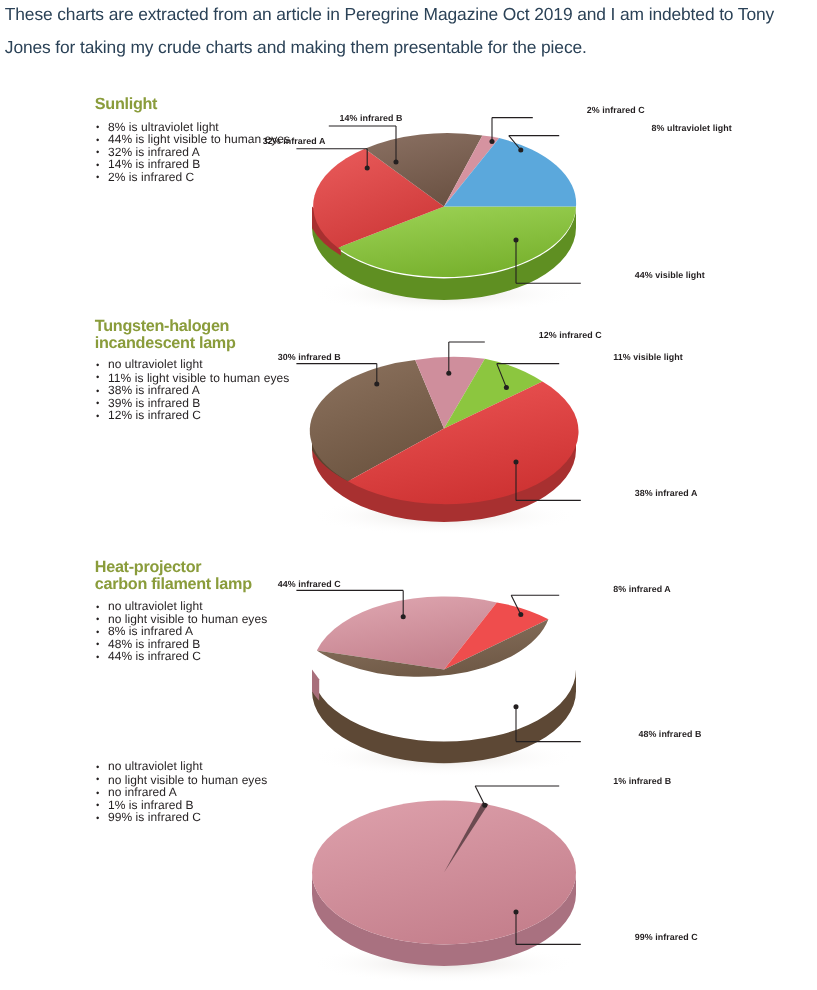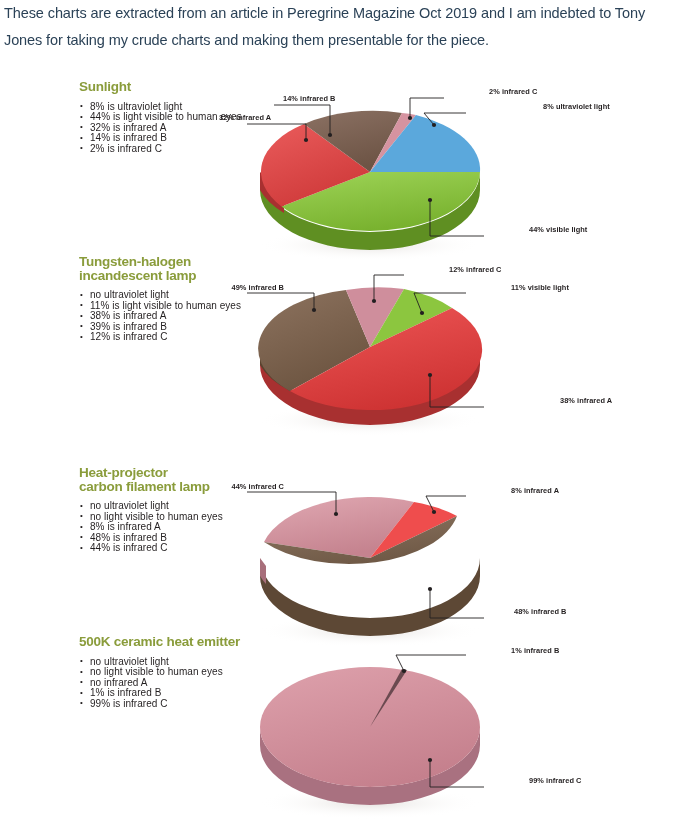--- a/index.html
+++ b/index.html
@@ -15,21 +15,21 @@
     color:#2b4257;
     font-size:14.5px;
     line-height:27px;
     letter-spacing:-0.1px;
   }
   .charts-area{
     position:absolute;left:0;top:62px;width:681px;height:763px;
   }
   .section{position:absolute;left:0;width:671px;}
   .s1{top:18px;height:185px;}
-  .s2{top:193px;height:185px;}
+  .s2{top:203px;height:185px;}
   .s3{top:388px;height:185px;margin-top:16px;}
   .s4{top:573px;height:190px;}
 
   .textcol{position:absolute;left:79px;top:0;width:165px;}
   .heading{
     color:#8a9c3b;
     font-weight:bold;
     font-size:13.5px;
     line-height:14.5px;
     letter-spacing:-0.25px;
@@ -208,23 +208,23 @@
         </g>
         <g fill="#231f20">
           <circle cx="130" cy="46" r="2.1"></circle>
           <circle cx="70" cy="55" r="2.1"></circle>
           <circle cx="178" cy="58" r="2.1"></circle>
           <circle cx="186" cy="120" r="2.1"></circle>
         </g>
       </svg>
 
       <div class="lbl r" style="left:165px;top:10px;">12% infrared C</div>
-      <div class="lbl l" style="left:-66px;top:28px;width:66px;text-align:right;">49% infrared B</div>
+      <div class="lbl l" style="left:-66px;top:28px;width:66px;text-align:right;">30% infrared B</div>
       <div class="lbl r" style="left:227px;top:28px;">11% visible light</div>
-      <div class="lbl r" style="left:245px;top:141px;margin-left:31px;">38% infrared A</div>
+      <div class="lbl r" style="left:245px;top:141px;">38% infrared A</div>
     </div>
   </div>
 
   <div class="section s3">
     <div class="textcol">
       <div class="heading two-line">
         <span>Heat-projector</span><br>
         <span>carbon filament lamp</span>
       </div>
       <ul class="bullets">
@@ -274,27 +274,26 @@
         </g>
         <g fill="#231f20">
           <circle cx="92" cy="48" r="2.1"></circle>
           <circle cx="190" cy="46" r="2.1"></circle>
           <circle cx="186" cy="123" r="2.1"></circle>
         </g>
       </svg>
 
       <div class="lbl l" style="left:-66px;top:16px;width:66px;text-align:right;">44% infrared C</div>
       <div class="lbl r" style="left:227px;top:20px;">8% infrared A</div>
-      <div class="lbl r" style="left:230px;top:141px;">48% infrared B</div>
+      <div class="lbl r" style="left:248px;top:141px;">48% infrared B</div>
     </div>
   </div>
 
   <div class="section s4">
     <div class="textcol">
-      <div class="heading">500K ceramic heat emitter</div>
       <ul class="bullets">
         <li>no ultraviolet light</li>
         <li>no light visible to human eyes</li>
         <li>no infrared A</li>
         <li>1% is infrared B</li>
         <li>99% is infrared C</li>
       </ul>
     </div>
 
     <div class="pie-wrap">

